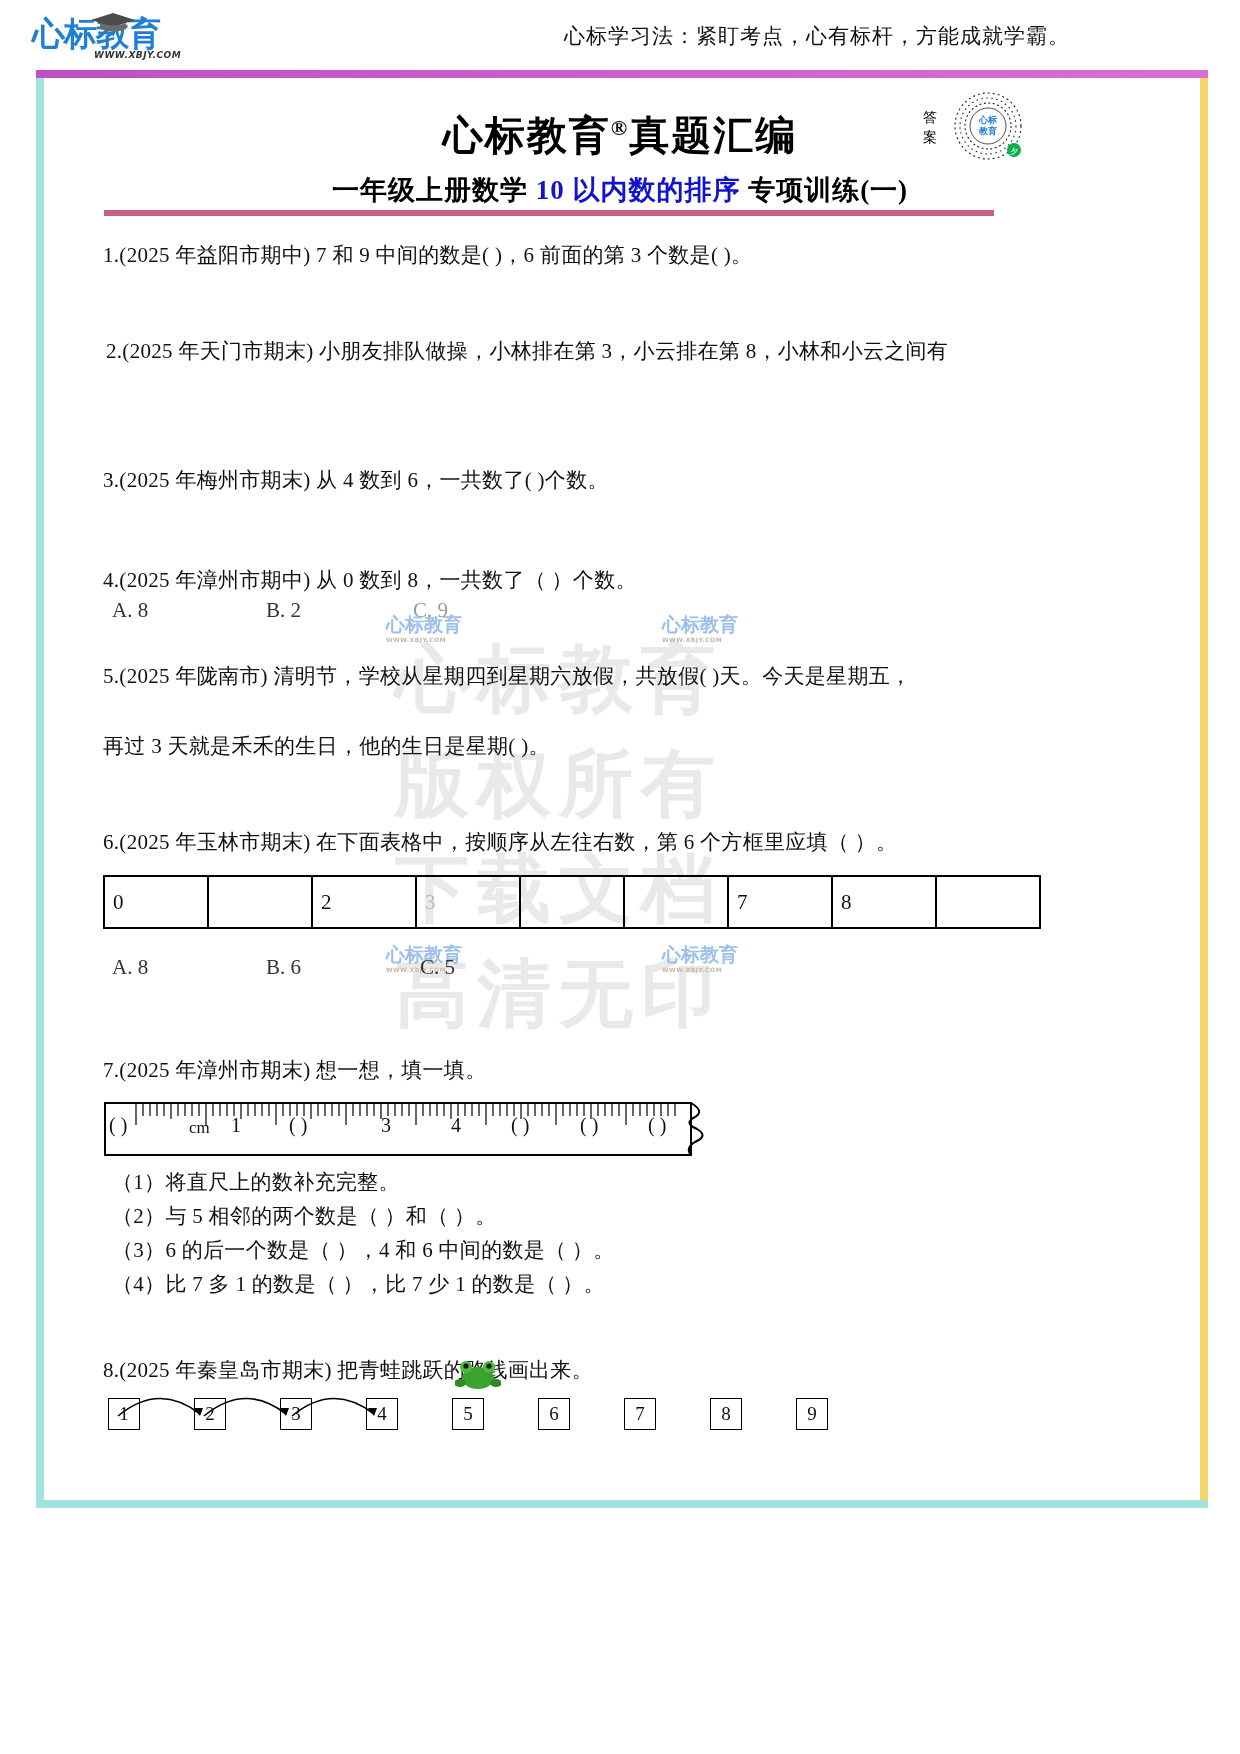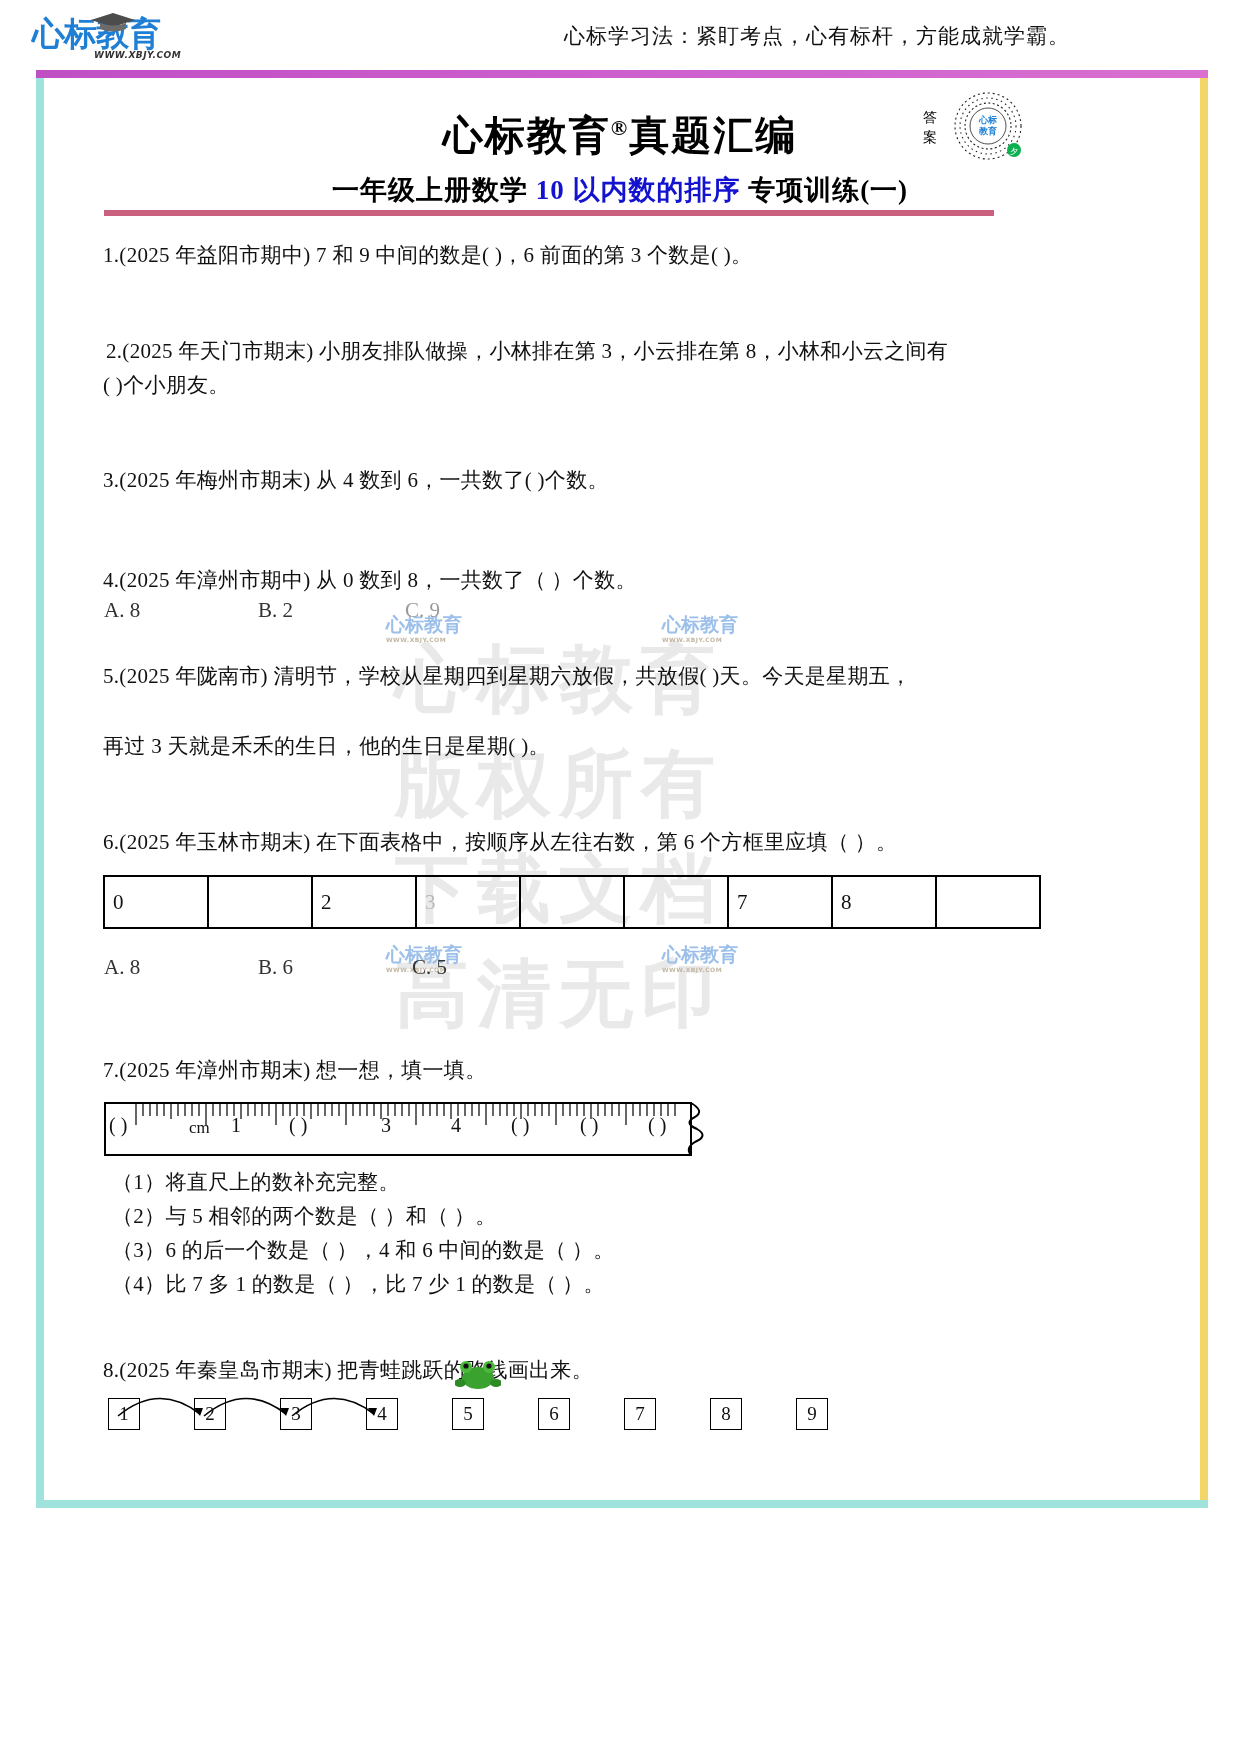--- a/index.html
+++ b/index.html
@@ -69,21 +69,21 @@
   .qr-circle{
     position:absolute;left:952px;top:90px;width:72px;height:72px;
   }
 
   
   .q{
     position:absolute;font-size:21px;line-height:34px;color:#111;
     font-family:"Liberation Serif",serif;letter-spacing:0.3px;
   }
   .opts{position:absolute;font-size:21px;color:#333;font-family:"Liberation Serif",serif;}
-  .opt{position:absolute;}
+  .opt{position:absolute;margin-left:8px;}
 
   
   .numtable{position:absolute;left:103px;top:875px;border-collapse:collapse;}
   .numtable td{
     width:93px;height:48px;border:2px solid #000;
     font-size:21px;padding-left:8px;vertical-align:middle;
     font-family:"Liberation Serif",serif;
   }
   .numtable td.dim{color:#b9b9b9;}
 
@@ -194,21 +194,20 @@
 
   <div class="q" style="left:103px;top:238px;width:930px;">
     <span>1.</span><span>(2025 年益阳市期中)</span>
     <span>7 和 9 中间的数是(          )，6 前面的第 3 个数是(          )。</span>
   </div>
 
   <div class="q" style="left:106px;top:334px;width:930px;">
     <span>2.</span><span>(2025 年天门市期末)</span>
     <span>小朋友排队做操，小林排在第 3，小云排在第 8，小林和小云之间有</span>
   </div>
-  <div class="q" style="left:103px;top:368px;width:930px;">(        )个小朋友。</div>
 
   <div class="q" style="left:103px;top:463px;width:930px;">
     <span>3.</span><span>(2025 年梅州市期末)</span>
     <span>从 4 数到 6，一共数了(          )个数。</span>
   </div>
 
   <div class="q" style="left:103px;top:563px;width:930px;">
     <span>4.</span><span>(2025 年漳州市期中)</span>
     <span>从 0 数到 8，一共数了（            ）个数。</span>
   </div>

